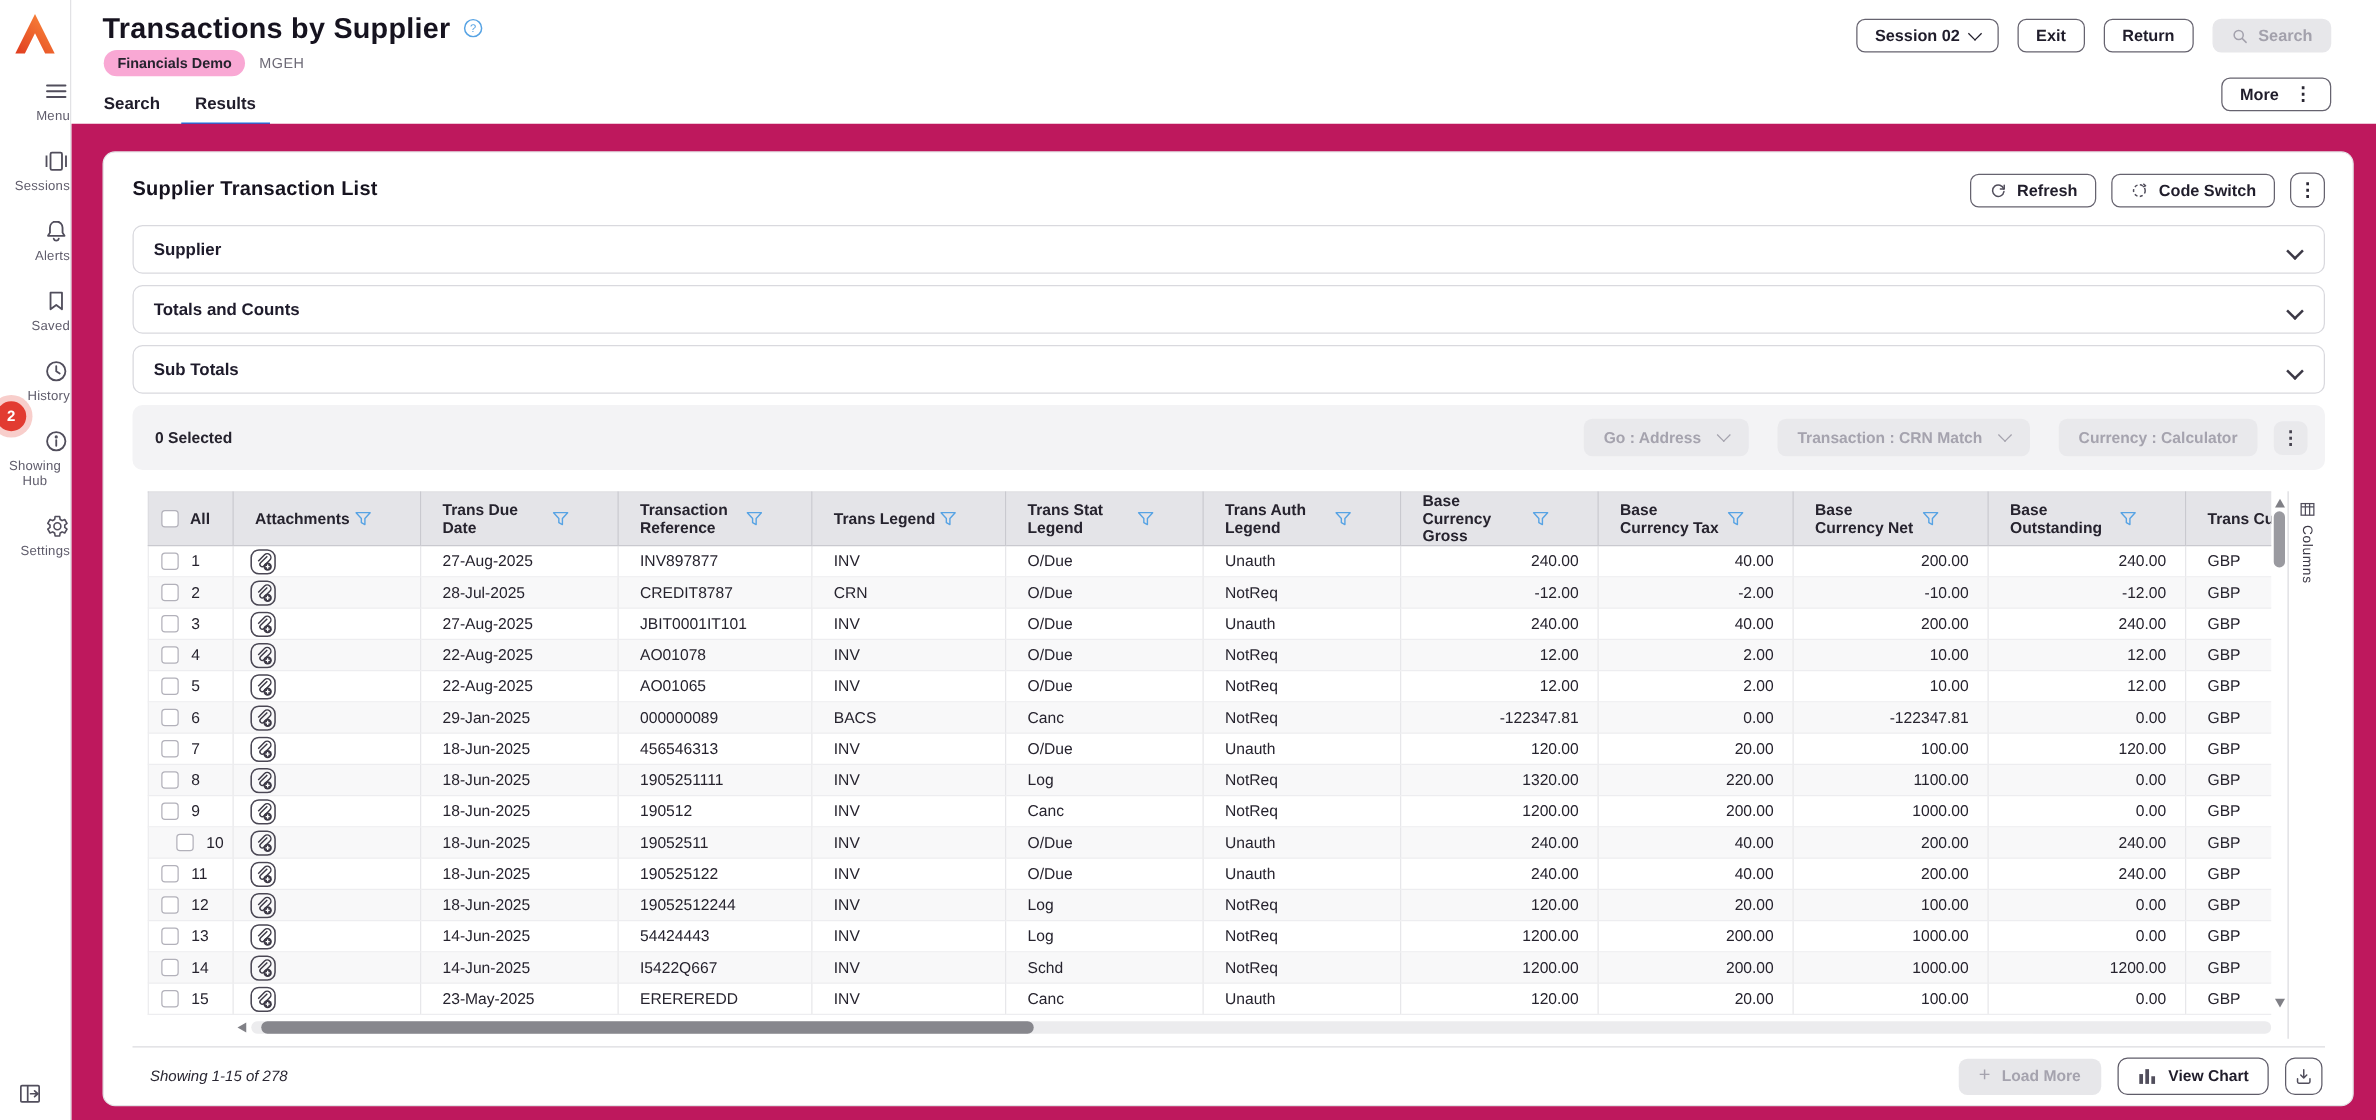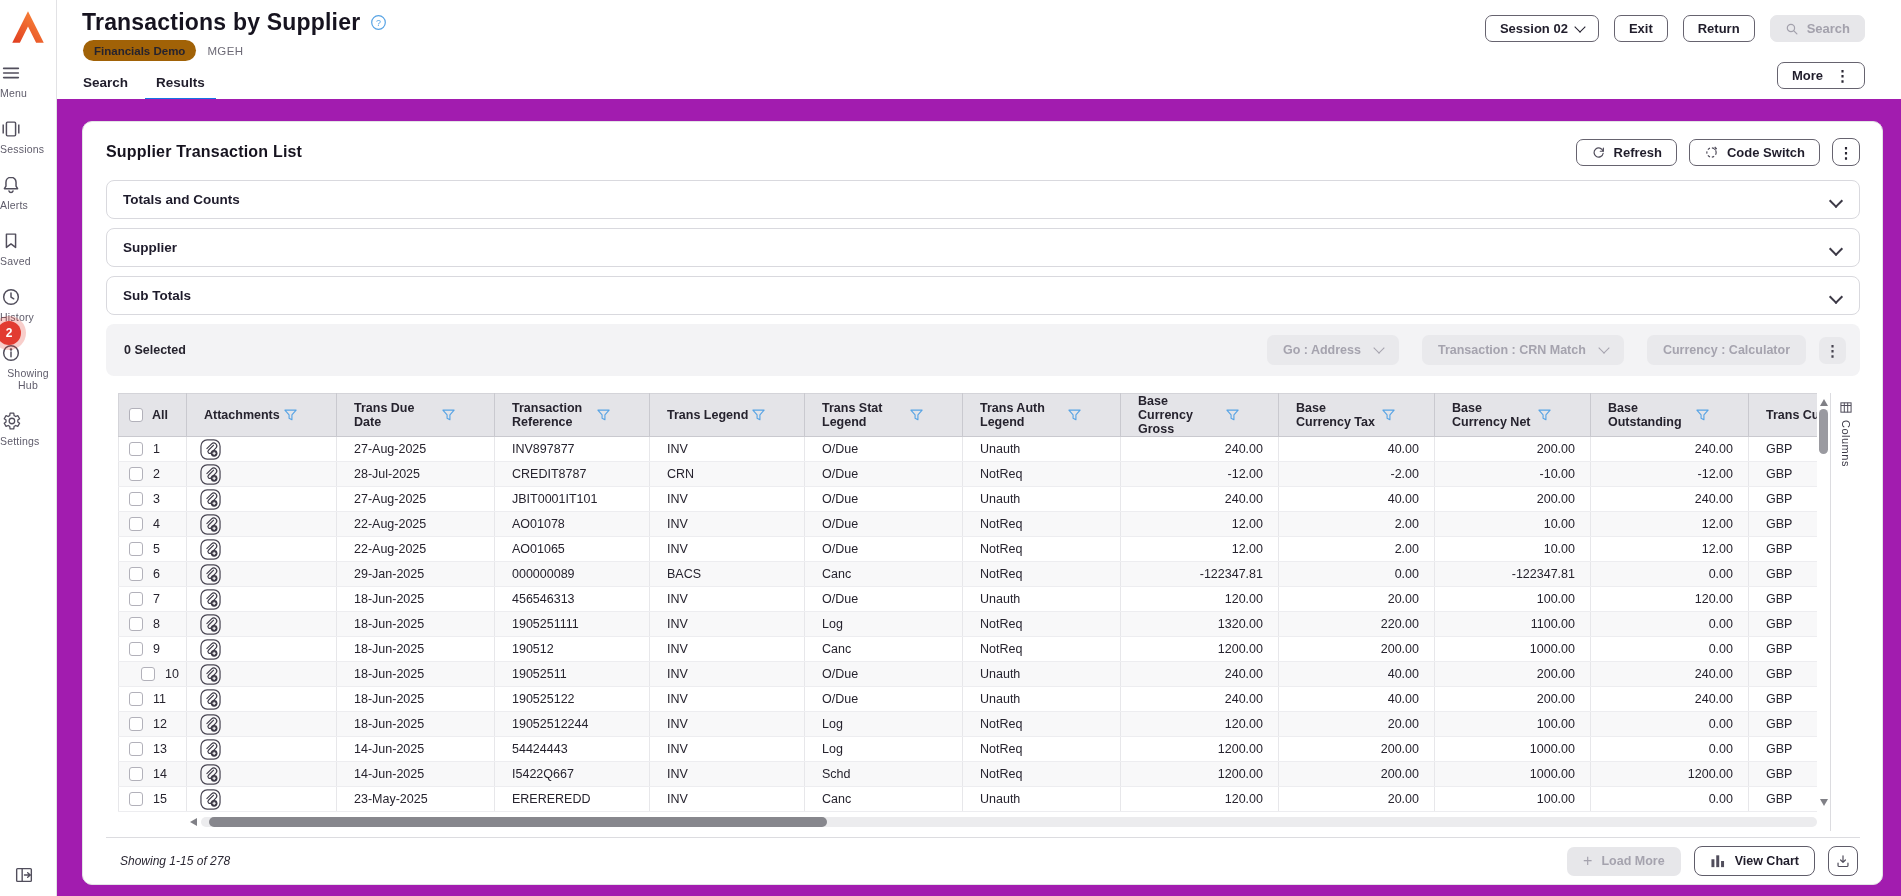--- a/index.html
+++ b/index.html
@@ -5,52 +5,52 @@
   * { margin:0; padding:0; box-sizing:border-box; }
   html,body { width:1901px; height:896px; overflow:hidden; }
   body { font-family:"Liberation Sans", sans-serif; background:#fff; color:#201d2b; position:relative; }
 
   :root { --accent:#1472e6; --filter-blue:#57a3e4; --badge-red:#e23b31; }
 
   
   .sidebar { position:absolute; left:0; top:0; bottom:0; width:57px; background:#fff; border-right:1px solid #e2e2e5; z-index:5; }
   .logo { display:block; margin:9px auto 0; }
   .side-nav { margin-top:16px; }
-  .side-item { display:flex; flex-direction:column; align-items:flex-start; margin-bottom:18px; cursor:pointer; }
+  .side-item { display:flex; flex-direction:column; align-items:flex-end; margin-bottom:18px; cursor:pointer; }
   .side-item .icn { height:23px; display:flex; align-items:center; }
   .side-label { font-size:10.5px; color:#5f5c6b; margin-top:3px; text-align:center; line-height:12px; letter-spacing:.2px; }
   .icn { color:#514e5c; display:inline-flex; }
   .badge { position:absolute; left:-3px; top:321px; width:24px; height:24px; border-radius:50%; background:var(--badge-red);
            color:#fff; font-size:12px; font-weight:bold; display:flex; align-items:center; justify-content:center;
            box-shadow:0 0 0 5px rgba(226,59,49,.25); z-index:6; }
   .side-bottom { position:absolute; left:13px; bottom:10px; cursor:pointer; }
 
   
   .topbar { position:absolute; left:57px; right:0; top:0; height:99px; background:#fff; }
   .title-row { display:flex; align-items:center; gap:10px; padding:9px 0 0 25px; }
   .page-title { font-size:23px; font-weight:bold; color:#16131f; letter-spacing:.2px; }
   .context-row { display:flex; align-items:center; padding:4px 0 0 26px; }
-  .pill { display:inline-flex; align-items:center; height:21px; padding:0 11px; background:#a16207; border-radius:11px;
+  .pill { display:inline-flex; align-items:center; height:21px; padding:0 11px; background:#f9a8d4; border-radius:11px;
           font-size:11.5px; font-weight:bold; color:#26232e; }
   .context-code { font-size:11.5px; color:#6d6a76; margin-left:11px; letter-spacing:.4px; }
   .tabs { display:flex; padding-left:12px; margin-top:8px; }
   .tab { position:relative; padding:6px 14px 11px; font-size:13.5px; font-weight:bold; color:#201d2b; cursor:pointer; }
   .tab.active::after { content:''; position:absolute; left:3px; right:3px; bottom:0; height:3.5px; background:var(--accent); }
   .topbar-actions { position:absolute; top:15px; right:36px; display:flex; gap:15px; }
   .btn { display:inline-flex; align-items:center; gap:8px; height:27px; padding:0 14px; border:1px solid #66636f;
          border-radius:7px; background:#fff; font-size:13px; font-weight:bold; color:#201d2b; cursor:pointer;
          font-family:"Liberation Sans",sans-serif;text-align:right; }
   .btn.disabled { background:#e7e7ea; border:1px solid #e7e7ea; color:#a3a1ac; cursor:default; }
   .more-btn { position:absolute; top:62px; right:36px;gap:12px; }
   .chev { display:inline-block; width:8px; height:8px; border-left:1.8px solid currentColor; border-bottom:1.8px solid currentColor;
           transform:rotate(-45deg); margin-top:-4px; }
   .kebab { font-size:15px; font-weight:bold; color:#2a2733; line-height:1; letter-spacing:0; }
 
   
-  .content { position:absolute; left:57px; right:0; top:99px; bottom:0; background:#a21caf; }
+  .content { position:absolute; left:57px; right:0; top:99px; bottom:0; background:#be185d; }
   .card { position:absolute; left:25px; right:18px; top:22px; bottom:11px; background:#fff; border:1px solid #e3e3e6;
           border-radius:10px; padding:16px 22px 0 23px; }
   .card-head { display:flex; justify-content:space-between; align-items:flex-start; height:42px; }
   .card-title { font-size:16px; font-weight:bold; color:#16131f; padding-top:5px; letter-spacing:.2px; }
   .card-head-actions { display:flex; gap:12px; align-items:center; }
   .sq-btn { width:28px; height:28px; display:inline-flex; align-items:center; justify-content:center; border:1px solid #66636f;
             border-radius:8px; background:#fff; cursor:pointer; }
 
   .accordion { height:39px; margin-bottom:9px; border:1px solid #d9d9de; border-radius:8px; display:flex; align-items:center;
                justify-content:space-between; padding:0 18px 0 16px; cursor:pointer; }
@@ -274,25 +274,25 @@
           <span>Code Switch</span>
         </button>
         <button class="sq-btn">
             <span class="kebab">⋮</span>
           </button>
       </div>
     </div>
 
     <div>
         <div class="accordion">
-          <span class="acc-label">Totals and Counts</span>
+          <span class="acc-label">Supplier</span>
           <span class="chev acc-chev"></span>
         </div>
         <div class="accordion">
-          <span class="acc-label">Supplier</span>
+          <span class="acc-label">Totals and Counts</span>
           <span class="chev acc-chev"></span>
         </div>
         <div class="accordion">
           <span class="acc-label">Sub Totals</span>
           <span class="chev acc-chev"></span>
         </div>
       </div>
 
     <div class="sel-bar">
       <span class="sel-count">0 Selected</span>

